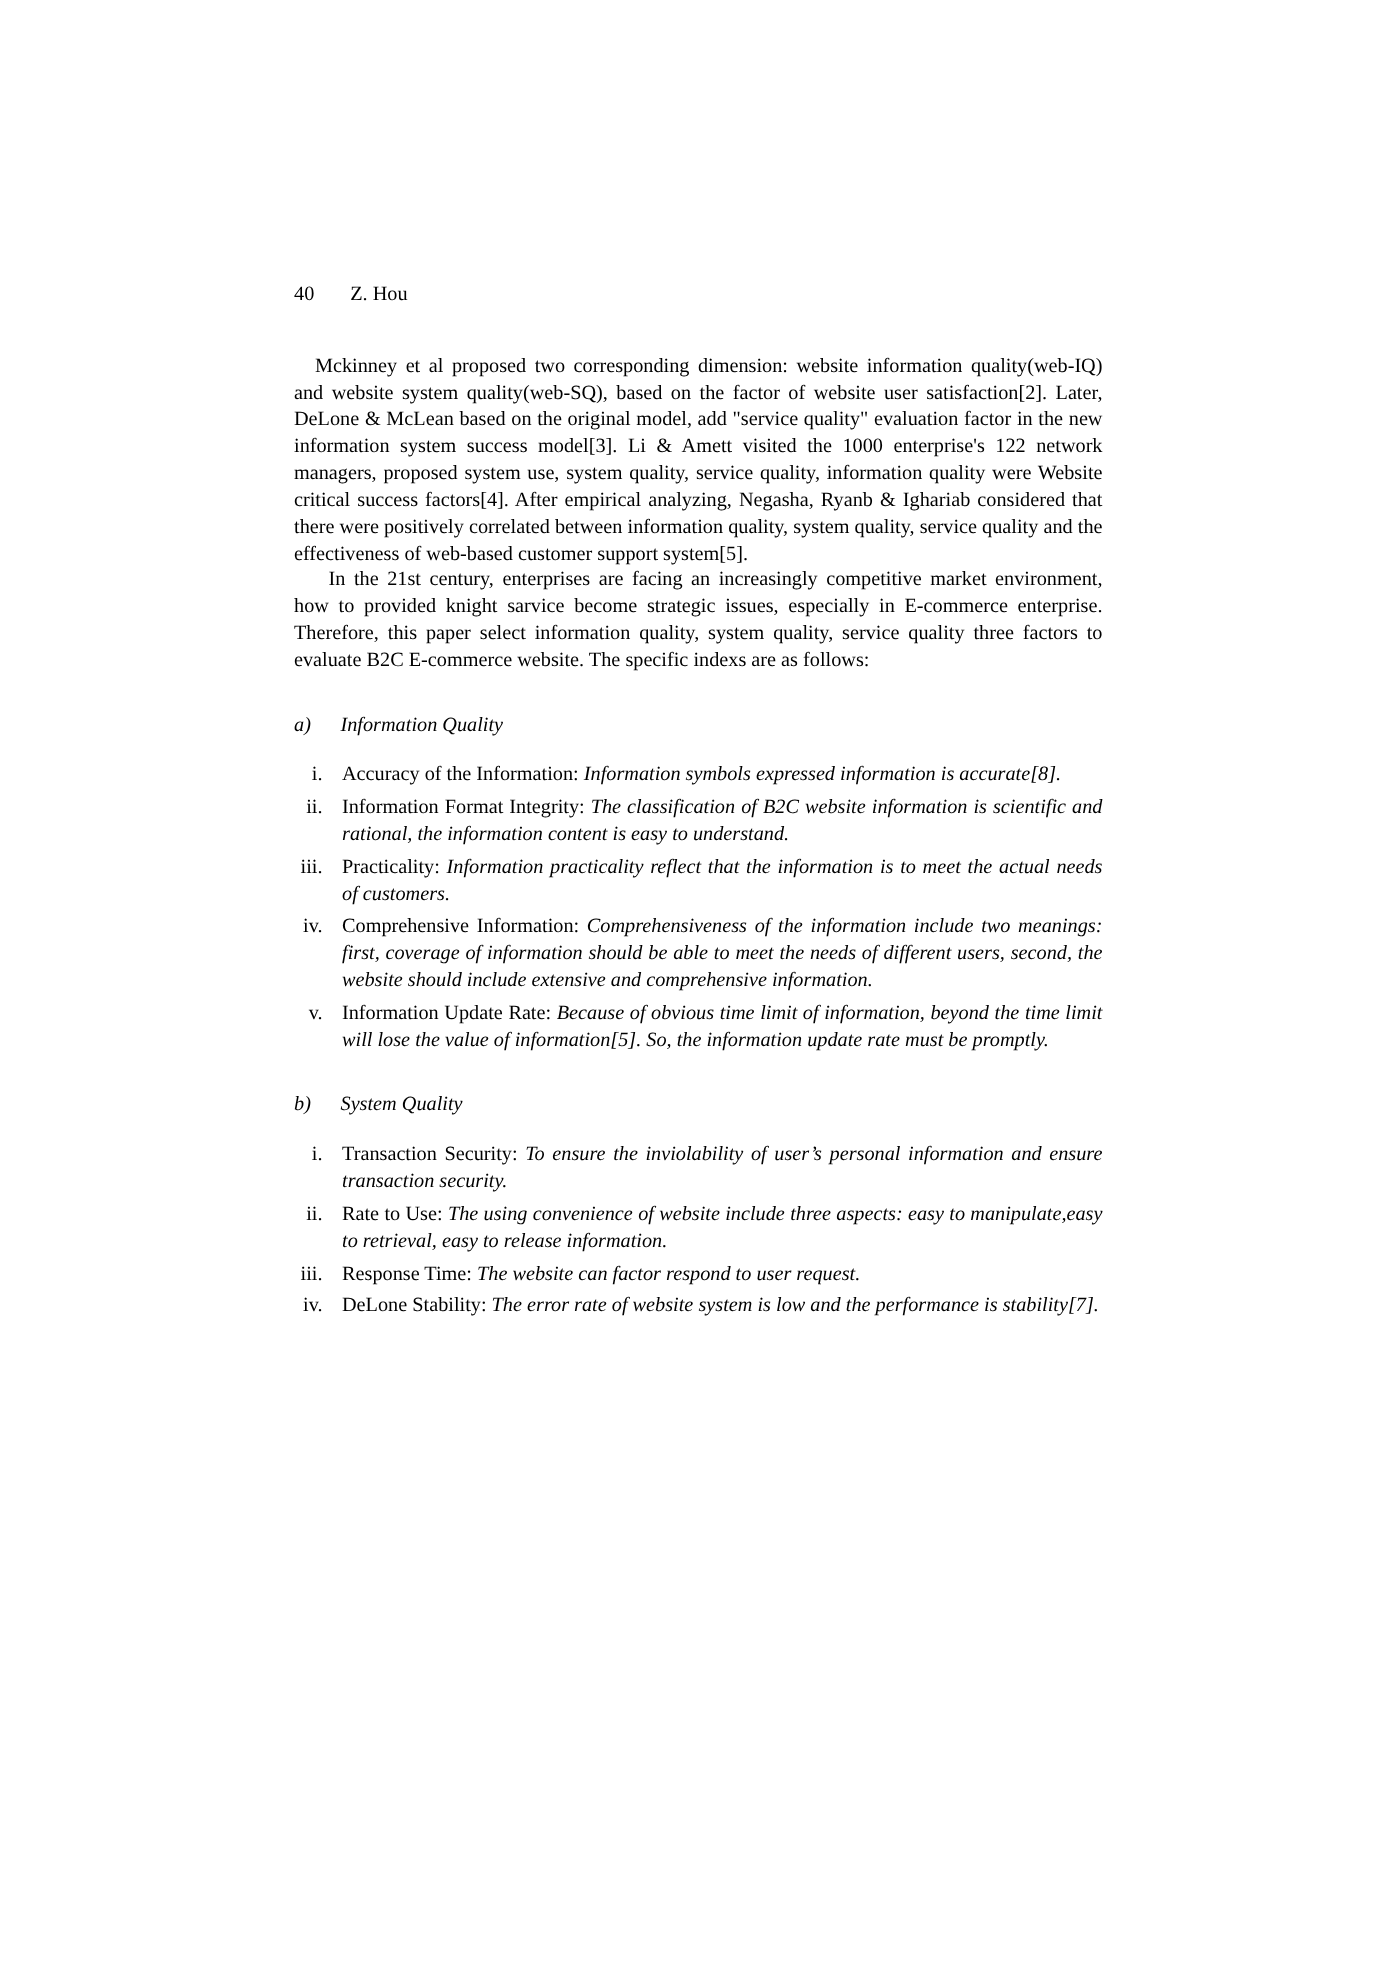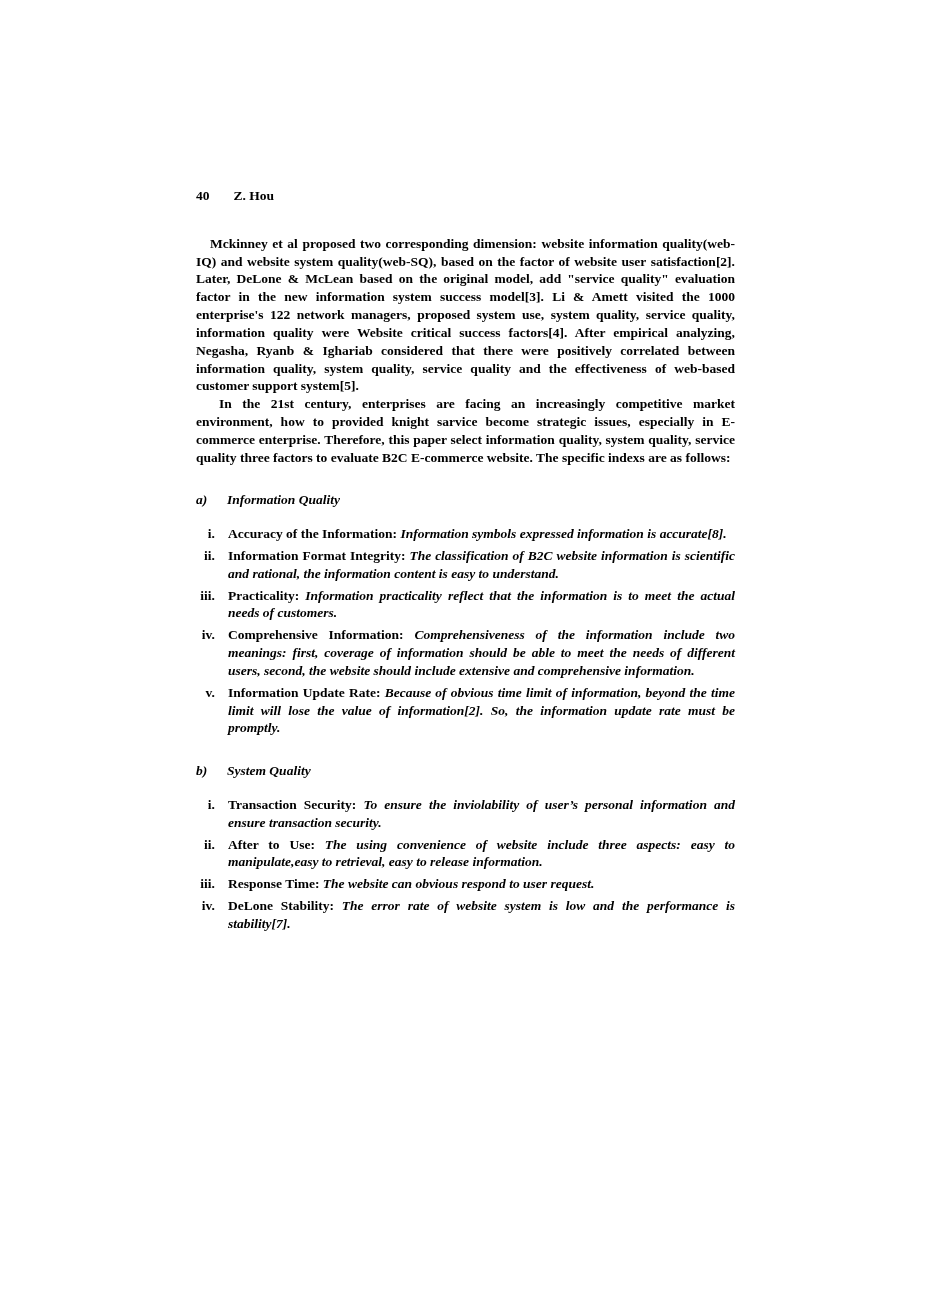--- a/index.html
+++ b/index.html
@@ -11,21 +11,20 @@
     position: relative;
     width: 925px;
     height: 1309px;
     box-sizing: border-box;
     background: #ffffff;
     padding: 187px 190px 0 196px;
     font-family: "Liberation Serif", serif;
     font-size: 13.5px;
     line-height: 1.32;
     color: #000000;
-    font-weight: bold;
   }
   .running-header {
     display: flex;
     align-items: baseline;
     margin-bottom: 30px;
   }
   .running-header .pageno { margin-right: 24px; }
   p.para {
     margin: 0;
     text-align: justify;
@@ -92,41 +91,41 @@
       <li class="item">
         <span class="num">iii.</span>
         <span class="item-text"><span>Practicality: </span><em>Information practicality reflect that the information is to meet the actual needs of customers.</em></span>
       </li>
       <li class="item">
         <span class="num">iv.</span>
         <span class="item-text"><span>Comprehensive Information: </span><em>Comprehensiveness of the information include two meanings: first, coverage of information should be able to meet the needs of different users, second, the website should include extensive and comprehensive information.</em></span>
       </li>
       <li class="item">
         <span class="num">v.</span>
-        <span class="item-text"><span>Information Update Rate: </span><em>Because of obvious time limit of information, beyond the time limit will lose the value of information[2]. So, the information update rate must be promptly.</em></span>
+        <span class="item-text"><span>Information Update Rate: </span><em>Because of obvious time limit of information, beyond the time limit will lose the value of information[5]. So, the information update rate must be promptly.</em></span>
       </li>
     </ol>
 
     <div class="section-heading">
       <span class="sec-label">b)</span>
       <span class="sec-title">System Quality</span>
     </div>
 
     <ol class="items">
       <li class="item">
         <span class="num">i.</span>
         <span class="item-text"><span>Transaction Security:  </span><em>To ensure the inviolability of user’s personal information and ensure transaction security.</em></span>
       </li>
       <li class="item">
         <span class="num">ii.</span>
-        <span class="item-text"><span>After to Use: </span><em>The using convenience of website include three aspects: easy to manipulate,easy to retrieval, easy to release information.</em></span>
+        <span class="item-text"><span>Rate to Use: </span><em>The using convenience of website include three aspects: easy to manipulate,easy to retrieval, easy to release information.</em></span>
       </li>
       <li class="item">
         <span class="num">iii.</span>
-        <span class="item-text"><span>Response Time: </span><em>The website can obvious respond to user request.</em></span>
+        <span class="item-text"><span>Response Time: </span><em>The website can factor respond to user request.</em></span>
       </li>
       <li class="item">
         <span class="num">iv.</span>
         <span class="item-text"><span>DeLone Stability: </span><em>The error rate of website system is low and the performance is stability[7].</em></span>
       </li>
     </ol>
 
   </main>
 </div>
 

